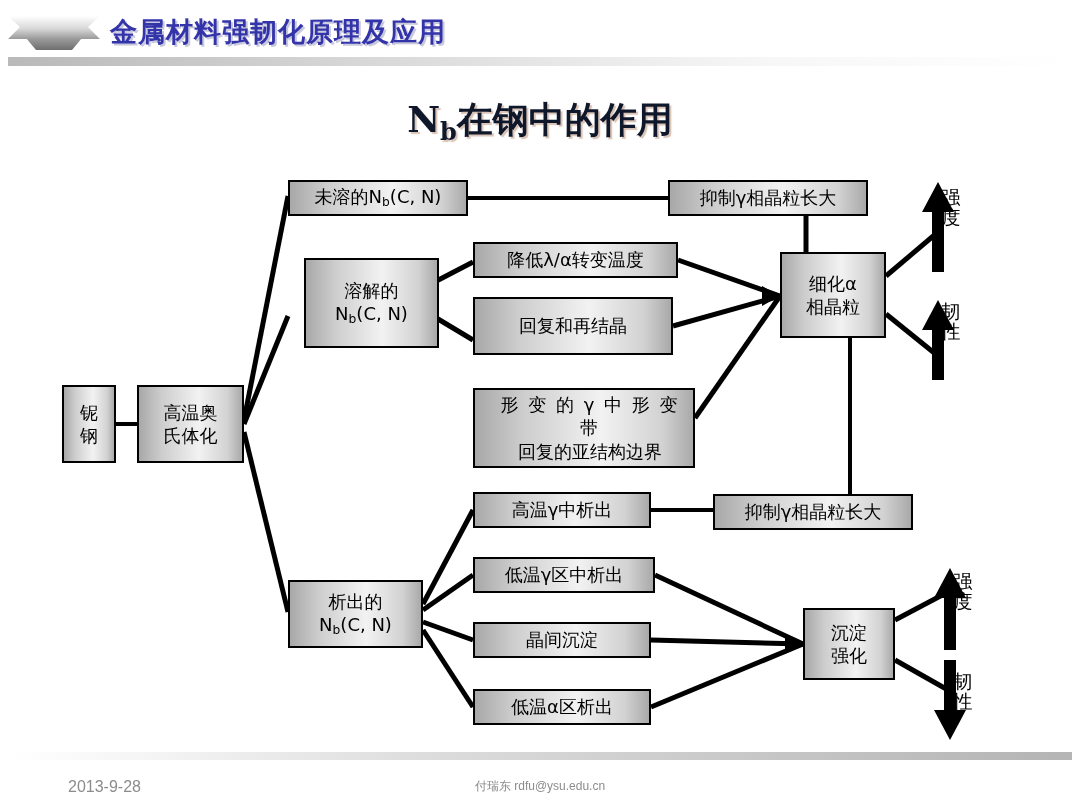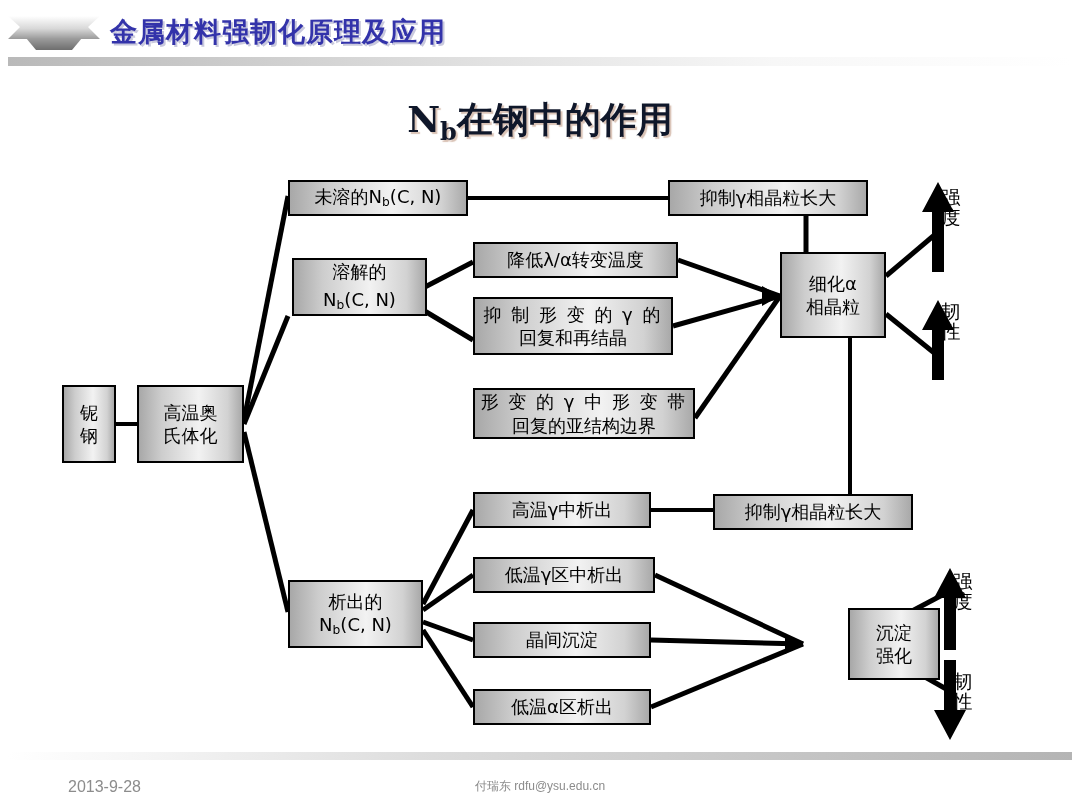--- a/index.html
+++ b/index.html
@@ -163,36 +163,35 @@
         <span class="ln">铌</span>
         <span class="ln">钢</span>
       </div>
       <div class="box tall" style="left: 137px; top: 385px; width: 107px; height: 78px;">
         <span class="ln">高温奥</span>
         <span class="ln">氏体化</span>
       </div>
       <div class="box" style="left: 288px; top: 180px; width: 180px; height: 36px;">
         <span class="ln">未溶的N<sub>b</sub>(C, N)</span>
       </div>
-      <div class="box tall" style="left: 292px; top: 258px; width: 135px; height: 58px; justify-content: space-between;">
+      <div class="box tall" style="left: 304px; top: 258px; width: 135px; height: 90px;">
         <span class="ln">溶解的</span>
         <span class="ln">N<sub>b</sub>(C, N)</span>
       </div>
       <div class="box tall" style="left: 288px; top: 580px; width: 135px; height: 68px;">
         <span class="ln">析出的</span>
         <span class="ln">N<sub>b</sub>(C, N)</span>
       </div>
       <div class="box" style="left: 473px; top: 242px; width: 205px; height: 36px;">
         <span class="ln">降低λ/α转变温度</span>
       </div>
       <div class="box tall" style="left: 473px; top: 297px; width: 200px; height: 58px;">
-        <span class="ln sp">抑 制 形 变 的 γ 的</span>
         <span class="ln">回复和再结晶</span>
       </div>
-      <div class="box tall" style="left: 473px; top: 388px; width: 222px; height: 51px;">
+      <div class="box tall" style="left: 473px; top: 388px; width: 222px; height: 80px; padding-left: 12px;">
         <span class="ln sp">形 变 的 γ 中 形 变 带</span>
         <span class="ln">回复的亚结构边界</span>
       </div>
       <div class="box" style="left: 473px; top: 492px; width: 178px; height: 36px;">
         <span class="ln">高温γ中析出</span>
       </div>
       <div class="box" style="left: 473px; top: 557px; width: 182px; height: 36px;">
         <span class="ln">低温γ区中析出</span>
       </div>
       <div class="box" style="left: 473px; top: 622px; width: 178px; height: 36px;">
@@ -204,21 +203,21 @@
       <div class="box" style="left: 668px; top: 180px; width: 200px; height: 36px;">
         <span class="ln">抑制γ相晶粒长大</span>
       </div>
       <div class="box" style="left: 713px; top: 494px; width: 200px; height: 36px;">
         <span class="ln">抑制γ相晶粒长大</span>
       </div>
       <div class="box tall" style="left: 780px; top: 252px; width: 106px; height: 86px;">
         <span class="ln">细化α</span>
         <span class="ln">相晶粒</span>
       </div>
-      <div class="box tall" style="left: 803px; top: 608px; width: 92px; height: 72px; margin-left: 45px;">
+      <div class="box tall" style="left: 803px; top: 608px; width: 92px; height: 72px;">
         <span class="ln">沉淀</span>
         <span class="ln">强化</span>
       </div>
     </div>
   <div id="lablayer">
       <div class="alabel" style="left: 940px; top: 188px;">
         <div>强</div>
         <div>度</div>
       </div>
       <div class="alabel" style="left: 940px; top: 302px;">

